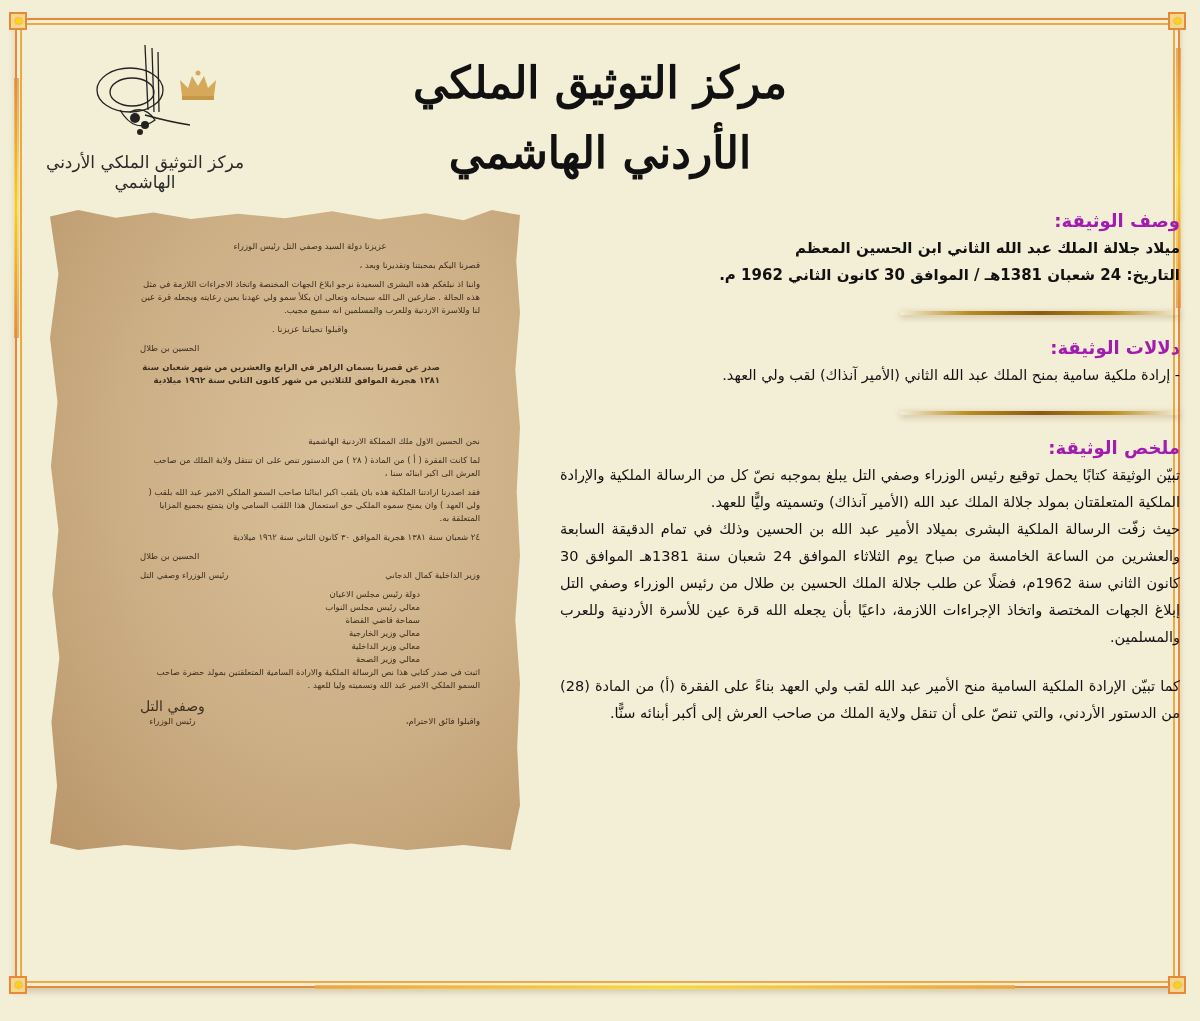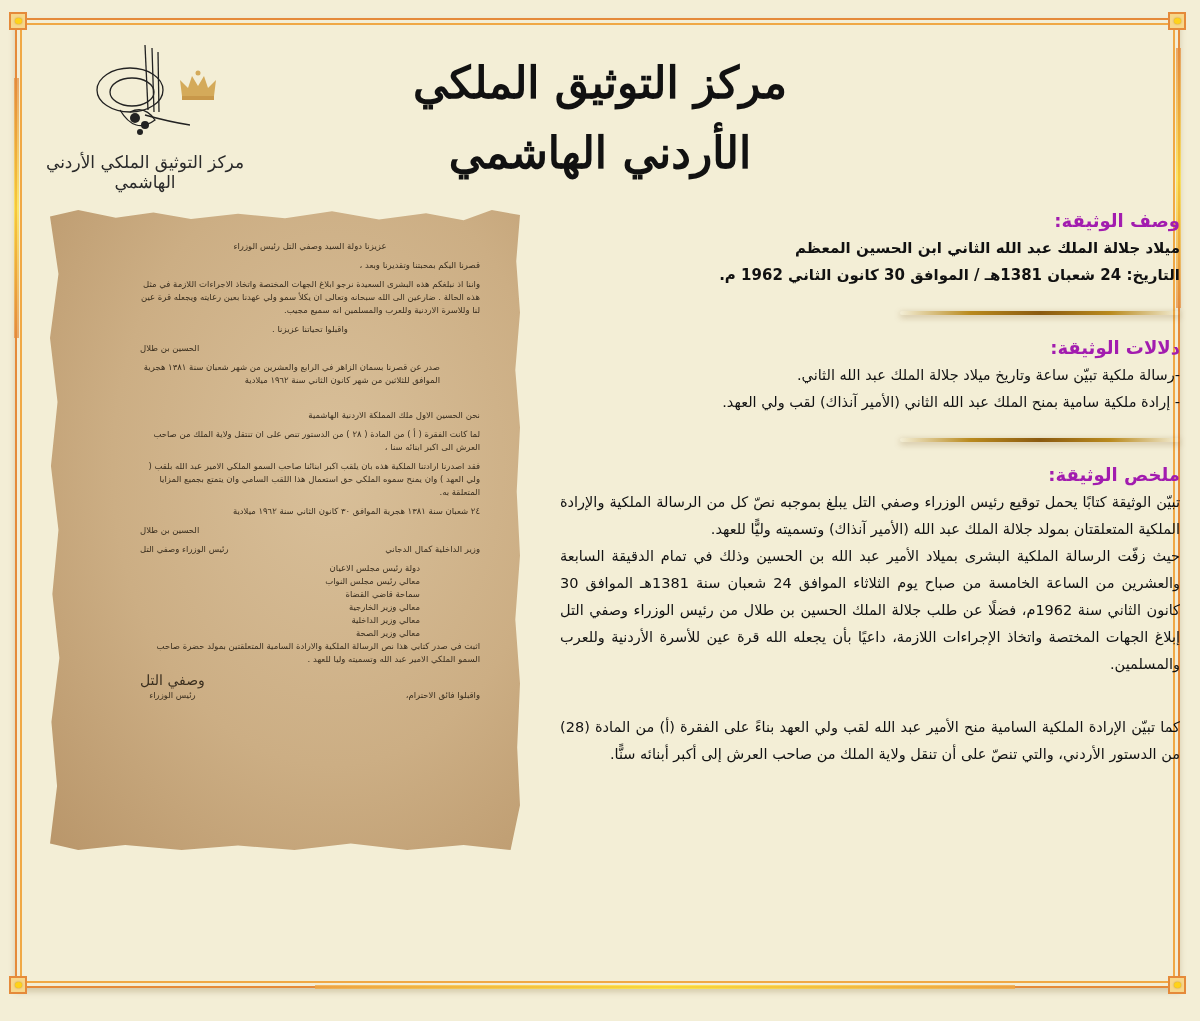--- a/index.html
+++ b/index.html
@@ -78,21 +78,21 @@
   <div class="logo-text">مركز التوثيق الملكي الأردني الهاشمي</div>
 </div>
 
 <div class="paper">
   <div class="doc">
     <p class="center">عزيزنا دولة السيد وصفي التل رئيس الوزراء</p>
     <p>قصرنا اليكم بمحبتنا وتقديرنا وبعد ،</p>
     <p>واننا اذ نبلغكم هذه البشرى السعيدة نرجو ابلاغ الجهات المختصة واتخاذ الاجراءات اللازمة في مثل هذه الحالة . ضارعين الى الله سبحانه وتعالى ان يكلأ سمو ولي عهدنا بعين رعايته ويجعله قرة عين لنا وللاسرة الاردنية وللعرب والمسلمين انه سميع مجيب.</p>
     <p class="center">واقبلوا تحياتنا عزيزنا .</p>
     <p class="left">الحسين بن طلال</p>
-    <p style="margin-right:40px;margin-bottom:22px;">صدر عن قصرنا بسمان الزاهر في الرابع والعشرين من شهر شعبان سنة ١٣٨١ هجرية الموافق للثلاثين من شهر كانون الثاني سنة ١٩٦٢ ميلادية</p>
+    <p style="margin-right:40px;margin-bottom:48px;font-weight:bold;">صدر عن قصرنا بسمان الزاهر في الرابع والعشرين من شهر شعبان سنة ١٣٨١ هجرية الموافق للثلاثين من شهر كانون الثاني سنة ١٩٦٢ ميلادية</p>
     <p>نحن الحسين الاول ملك المملكة الاردنية الهاشمية</p>
     <p>لما كانت الفقرة ( أ ) من المادة ( ٢٨ ) من الدستور تنص على ان تنتقل ولاية الملك من صاحب العرش الى اكبر ابنائه سنا ،</p>
     <p>فقد اصدرنا ارادتنا الملكية هذه بان يلقب اكبر ابنائنا صاحب السمو الملكي الامير عبد الله بلقب ( ولي العهد ) وان يمنح سموه الملكي حق استعمال هذا اللقب السامي وان يتمتع بجميع المزايا المتعلقة به.</p>
     <p>٢٤ شعبان سنة ١٣٨١ هجرية الموافق ٣٠ كانون الثاني سنة ١٩٦٢ ميلادية</p>
     <p class="left">الحسين بن طلال</p>
     <p style="display:flex;justify-content:space-between;">
       <span>وزير الداخلية كمال الدجاني</span>
       <span>رئيس الوزراء وصفي التل</span>
     </p>
     <div class="list">
@@ -116,23 +116,22 @@
 
 <div class="info">
   <section>
     <div class="sec-title">وصف الوثيقة:</div>
     <div class="sec-line">ميلاد جلالة الملك عبد الله الثاني ابن الحسين المعظم</div>
     <div class="sec-line">التاريخ: 24 شعبان 1381هـ / الموافق 30 كانون الثاني 1962 م.</div>
   </section>
   <div class="divider"></div>
   <section>
     <div class="sec-title">دلالات الوثيقة:</div>
-    <div class="sec-body">-رسالة ملكية تبيّن ساعة وتاريخ ميلاد جلالة الملك عبد الله الثاني.</div>
     <div class="sec-body">- إرادة ملكية سامية بمنح الملك عبد الله الثاني (الأمير آنذاك) لقب ولي العهد.</div>
   </section>
   <div class="divider"></div>
   <section>
     <div class="sec-title">ملخص الوثيقة:</div>
     <div class="sec-body">تبيّن الوثيقة كتابًا يحمل توقيع رئيس الوزراء وصفي التل يبلغ بموجبه نصّ كل من الرسالة الملكية والإرادة الملكية المتعلقتان بمولد جلالة الملك عبد الله (الأمير آنذاك) وتسميته وليًّا للعهد.</div>
     <div class="sec-body">حيث زفّت الرسالة الملكية البشرى بميلاد الأمير عبد الله بن الحسين وذلك في تمام الدقيقة السابعة والعشرين من الساعة الخامسة من صباح يوم الثلاثاء الموافق 24 شعبان سنة 1381هـ الموافق 30 كانون الثاني سنة 1962م، فضلًا عن طلب جلالة الملك الحسين بن طلال من رئيس الوزراء وصفي التل إبلاغ الجهات المختصة واتخاذ الإجراءات اللازمة، داعيًا بأن يجعله الله قرة عين للأسرة الأردنية وللعرب والمسلمين.</div>
-    <div class="sec-body" style="margin-top:36px">كما تبيّن الإرادة الملكية السامية منح الأمير عبد الله لقب ولي العهد بناءً على الفقرة (أ) من المادة (28) من الدستور الأردني، والتي تنصّ على أن تنقل ولاية الملك من صاحب العرش إلى أكبر أبنائه سنًّا.</div>
+    <div class="sec-body" style="margin-top:22px">كما تبيّن الإرادة الملكية السامية منح الأمير عبد الله لقب ولي العهد بناءً على الفقرة (أ) من المادة (28) من الدستور الأردني، والتي تنصّ على أن تنقل ولاية الملك من صاحب العرش إلى أكبر أبنائه سنًّا.</div>
   </section>
 </div>
 
 </body></html>

